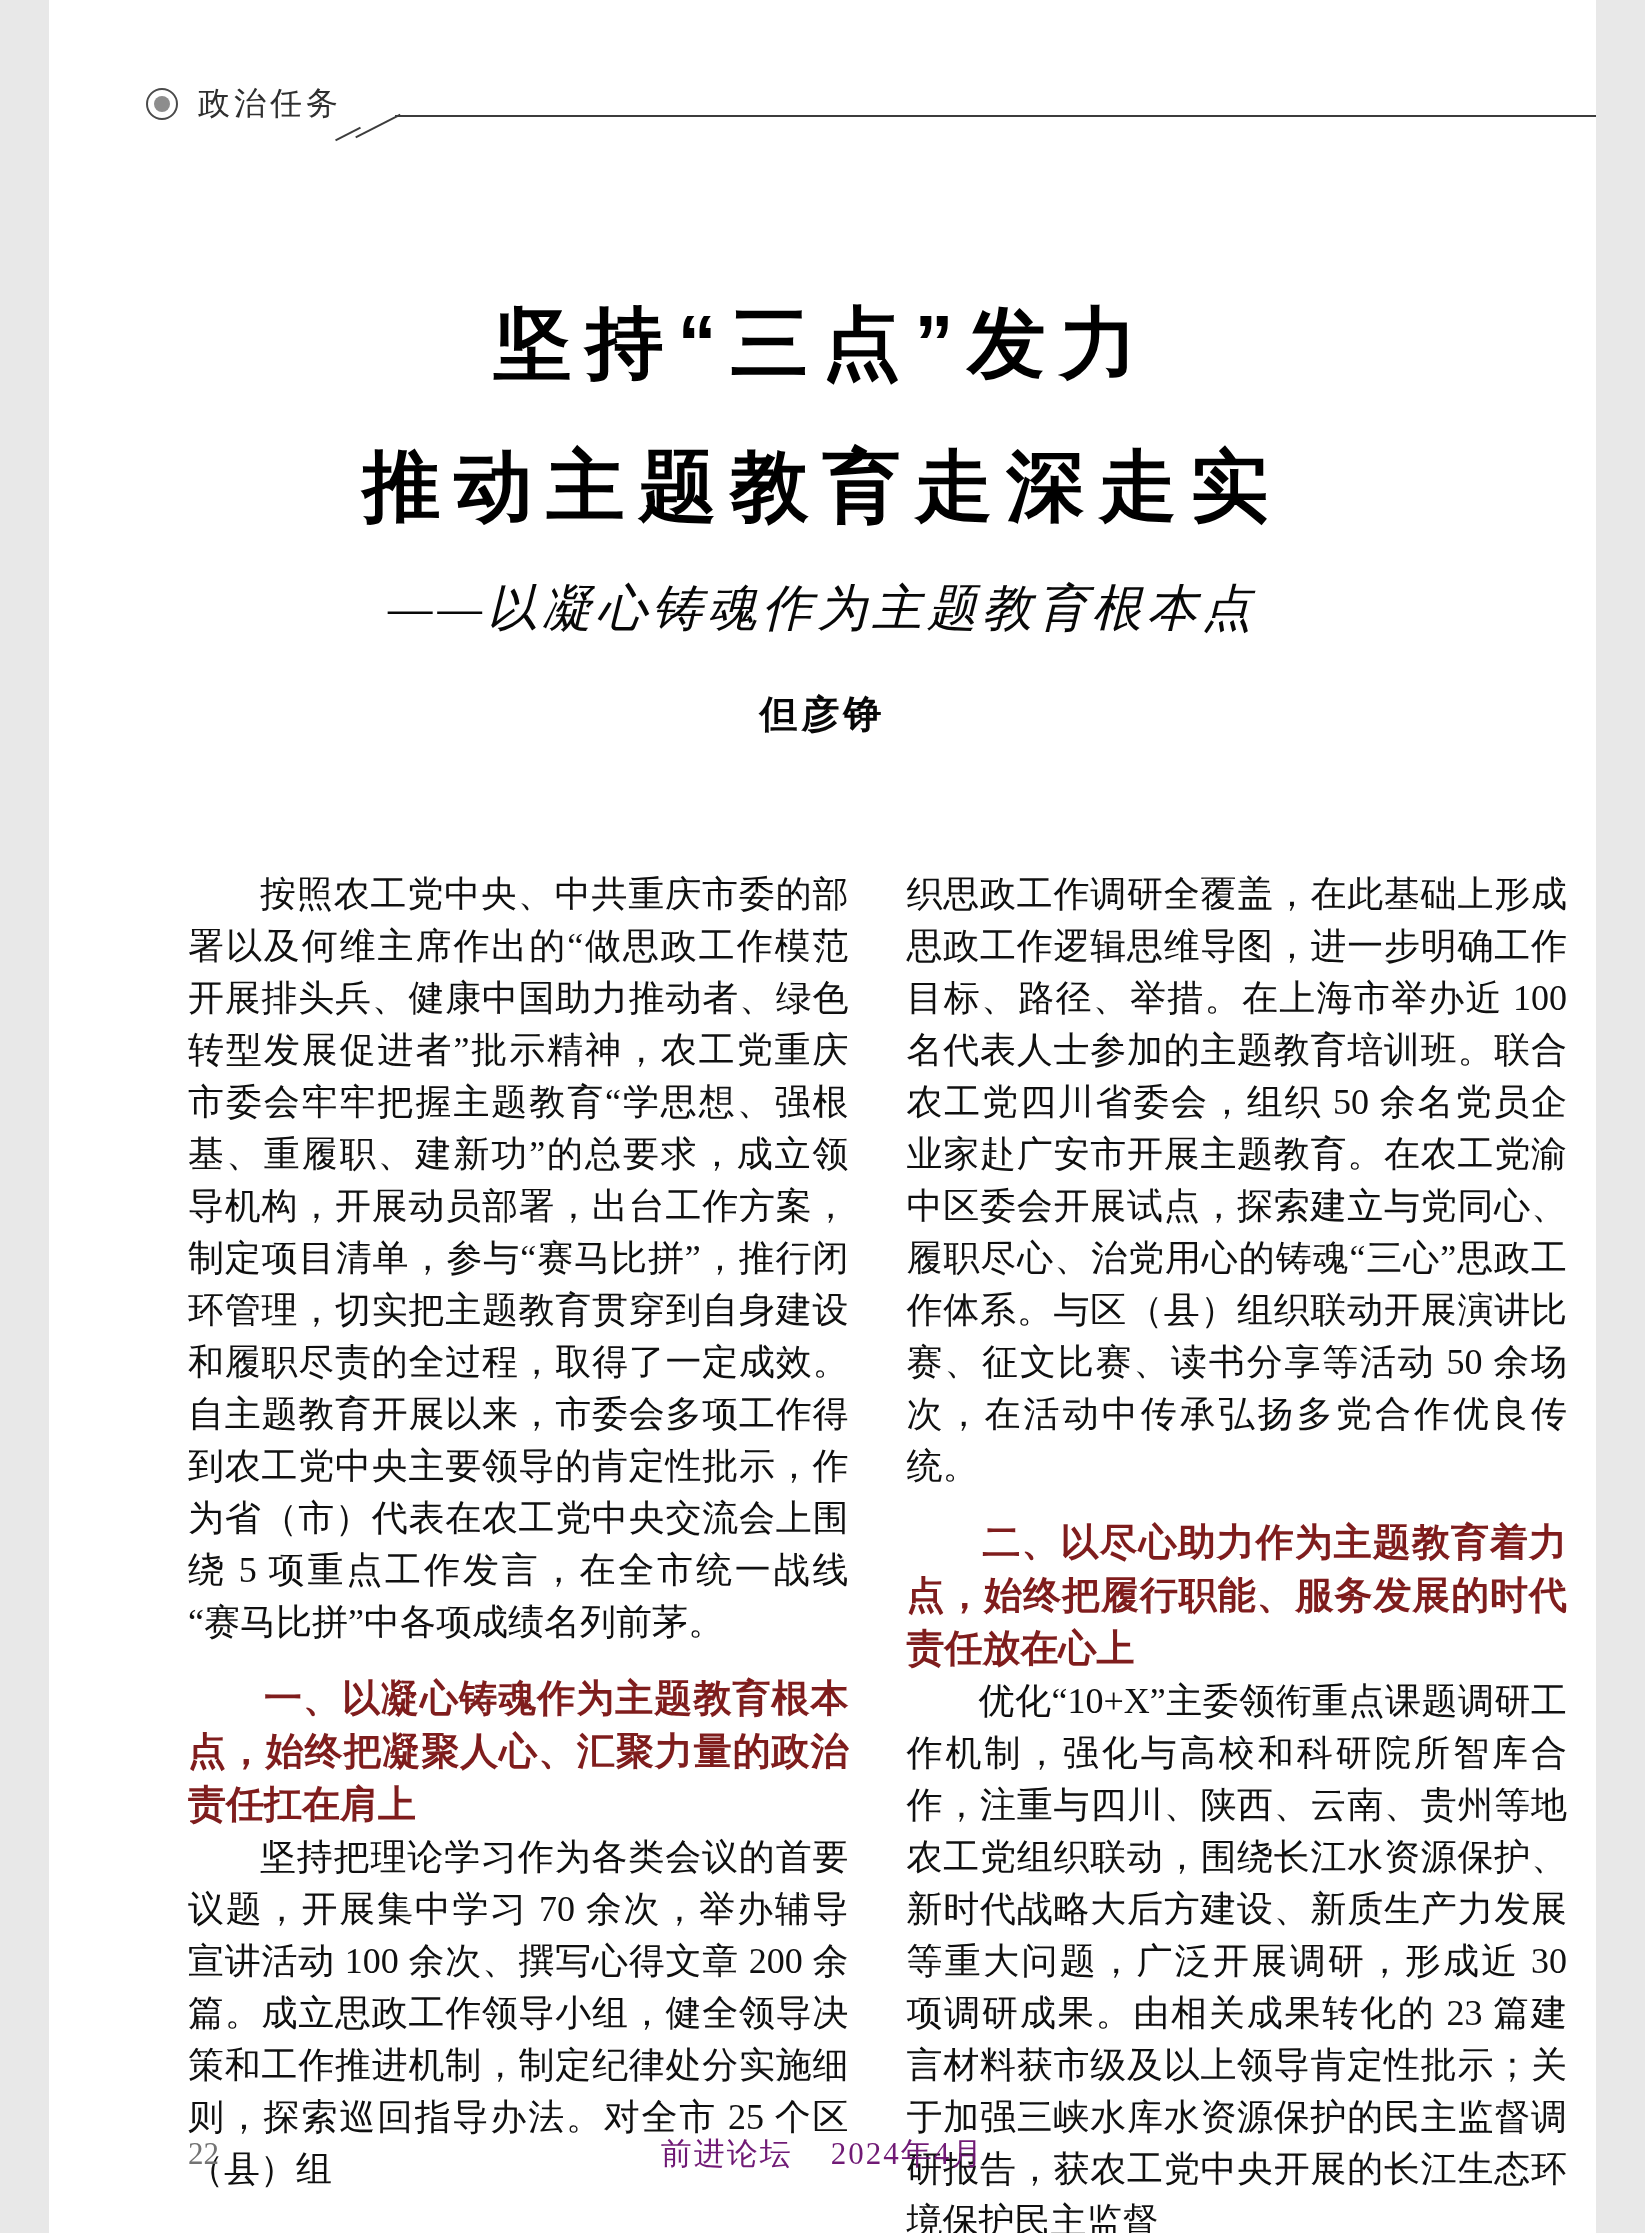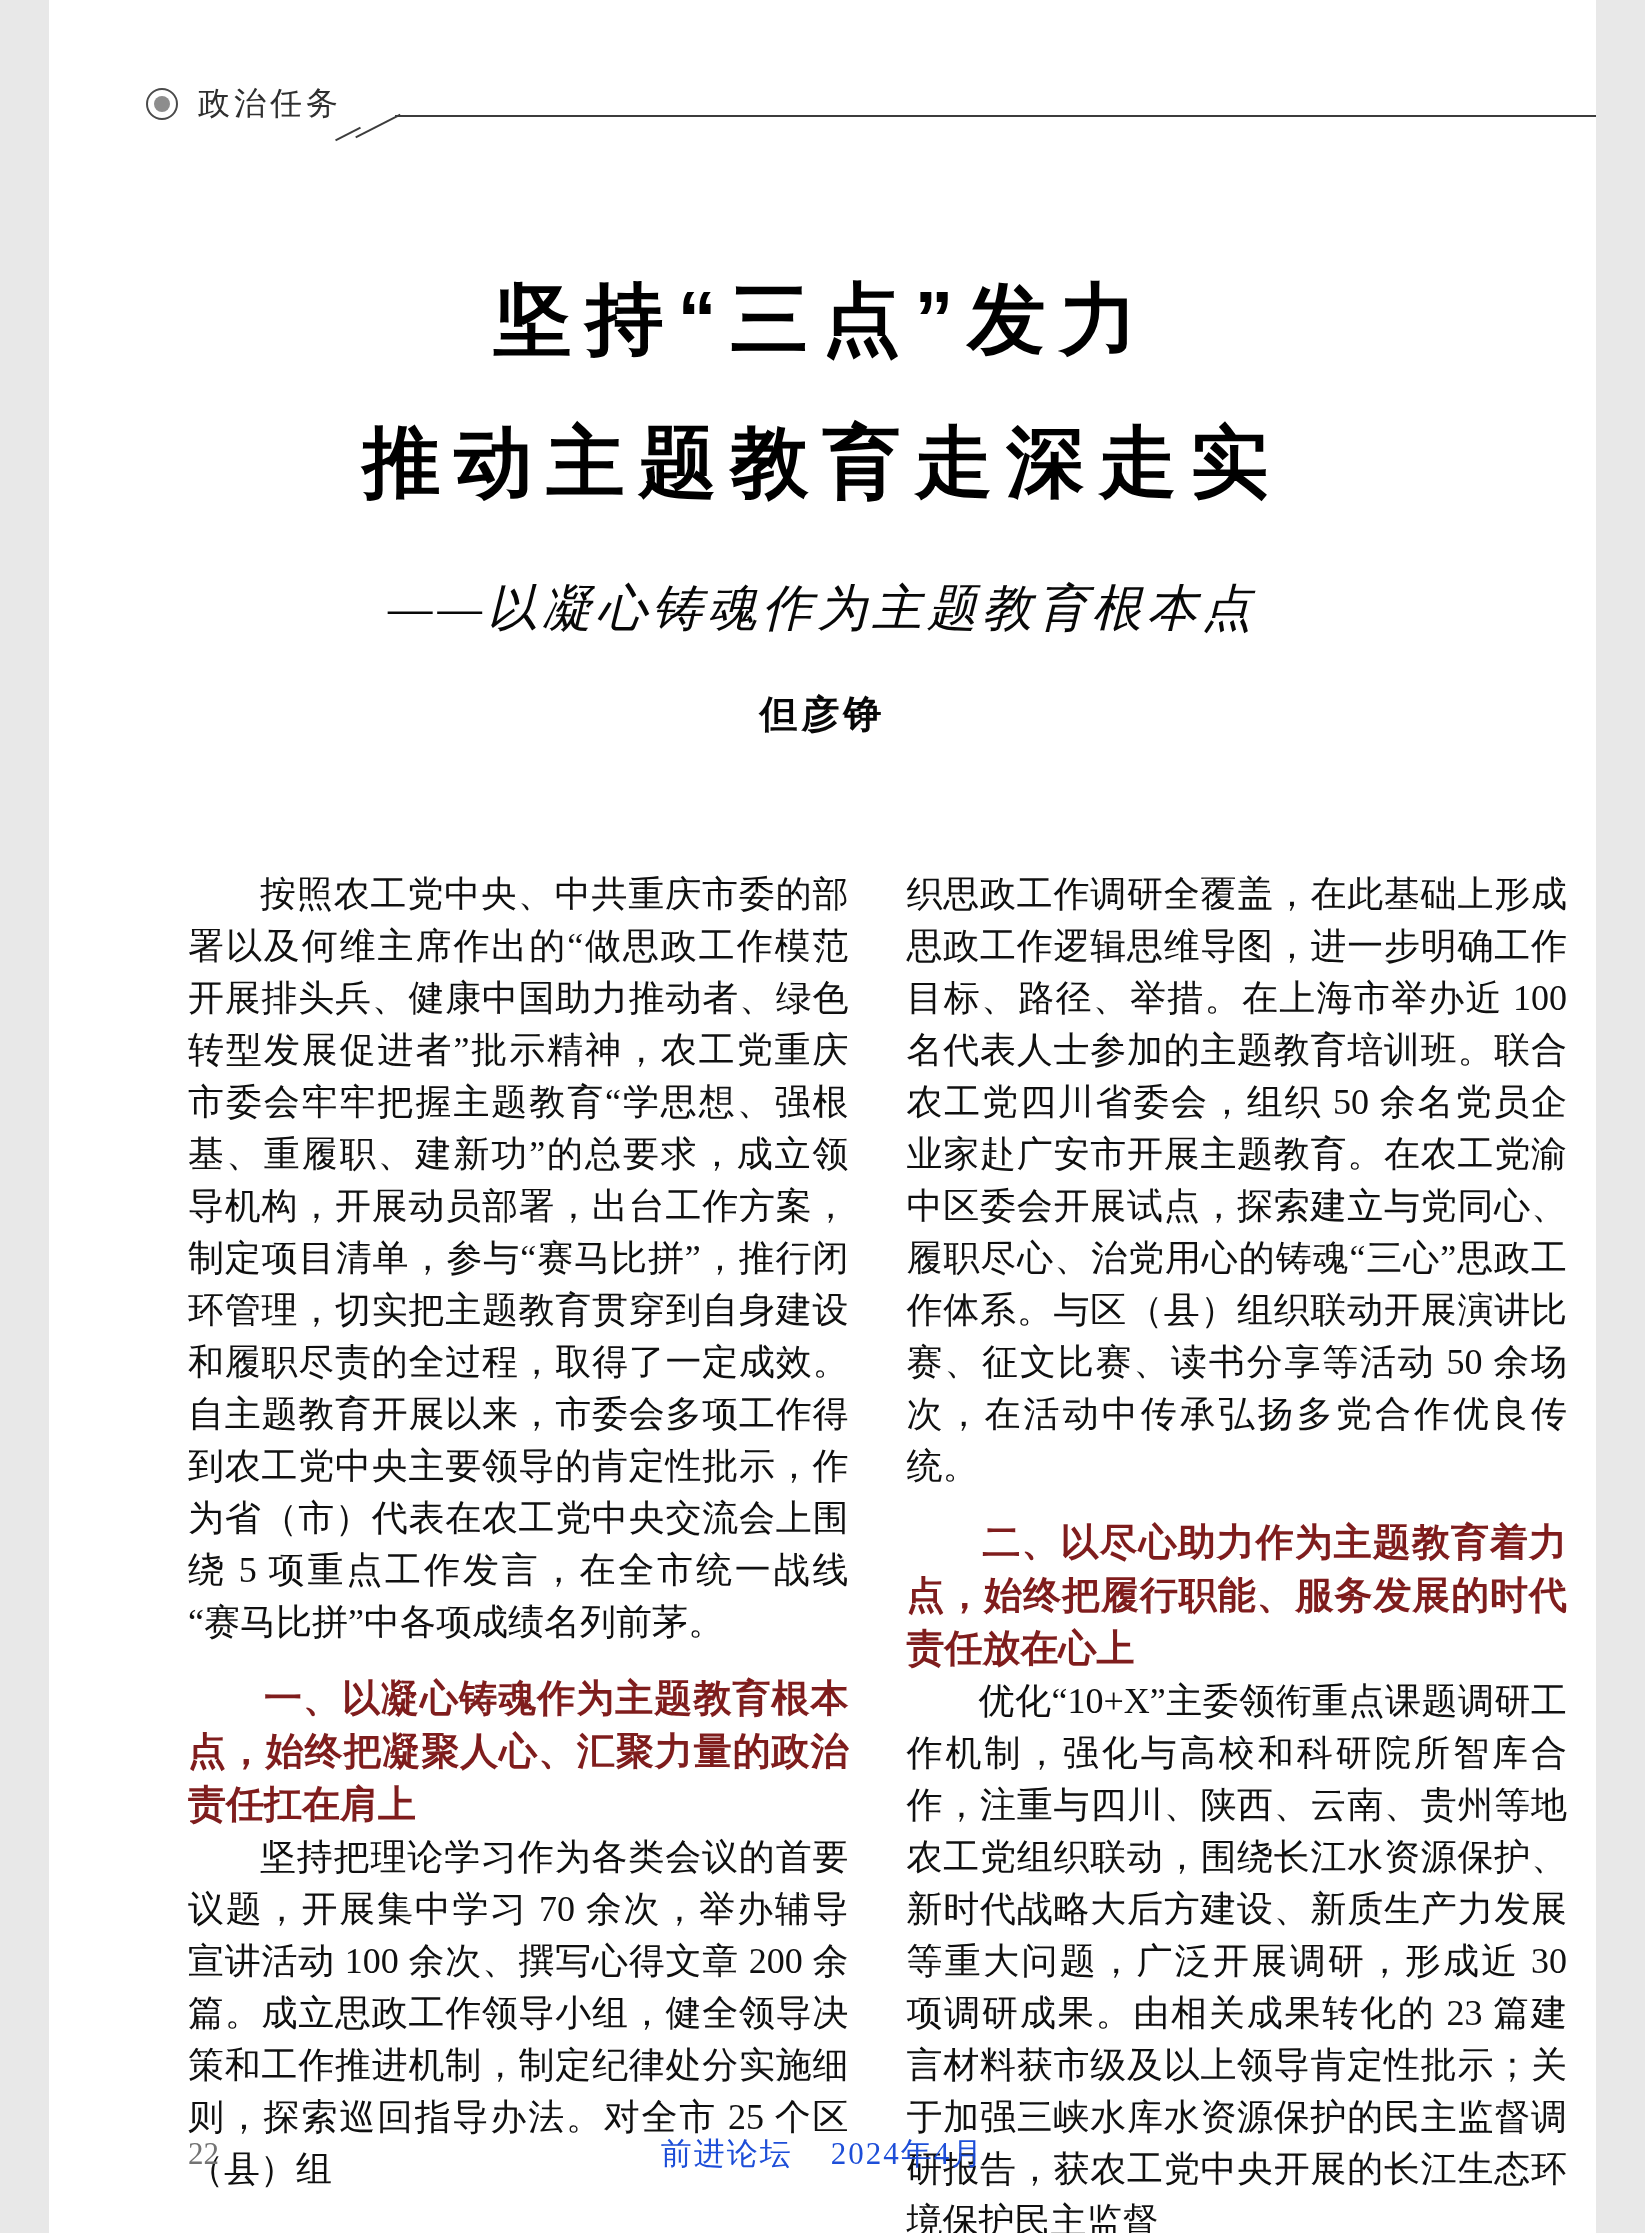--- a/index.html
+++ b/index.html
@@ -34,20 +34,21 @@
     position:absolute; left:285px; top:133px; width:28px; height:2px; background:#3c3c3c;
     transform:rotate(-27deg);
   }
 
   
   .title-line1, .title-line2 {
     position:absolute; left:0; width:100%; text-align:center;
     font-family:"Liberation Sans","DejaVu Sans",sans-serif;
     font-weight:900; font-size:78px; line-height:84px; letter-spacing:14px; color:#000;
     white-space:nowrap;
+    margin-top:24px;
   }
   .title-line1 { top:277px; }
   .title-line2 { top:420px; }
   .subtitle {
     position:absolute; left:0; top:577px; width:100%; text-align:center;
     font-family:"Liberation Serif","DejaVu Serif",serif; font-style:italic;
     font-size:50px; line-height:62px; letter-spacing:5px; color:#080808; white-space:nowrap;
   }
   .author {
     position:absolute; left:0; top:691px; width:100%; text-align:center;
@@ -74,21 +75,21 @@
   }
 
   
   .page-number {
     position:absolute; left:139px; top:2135px;
     font-size:31px; line-height:38px; color:#737373;
   }
   .footer-center {
     position:absolute; left:0; top:2135px; width:100%;
     display:flex; justify-content:center; gap:38px;
-    font-size:31px; line-height:38px; color:#1d4ed8; letter-spacing:2px;
+    font-size:31px; line-height:38px; color:#701a75; letter-spacing:2px;
   }
 </style>
 </head>
 <body>
 
 <div class="page">
 
   <div class="hdr-icon-outer">
     <div class="hdr-icon-inner"></div>
   </div>

